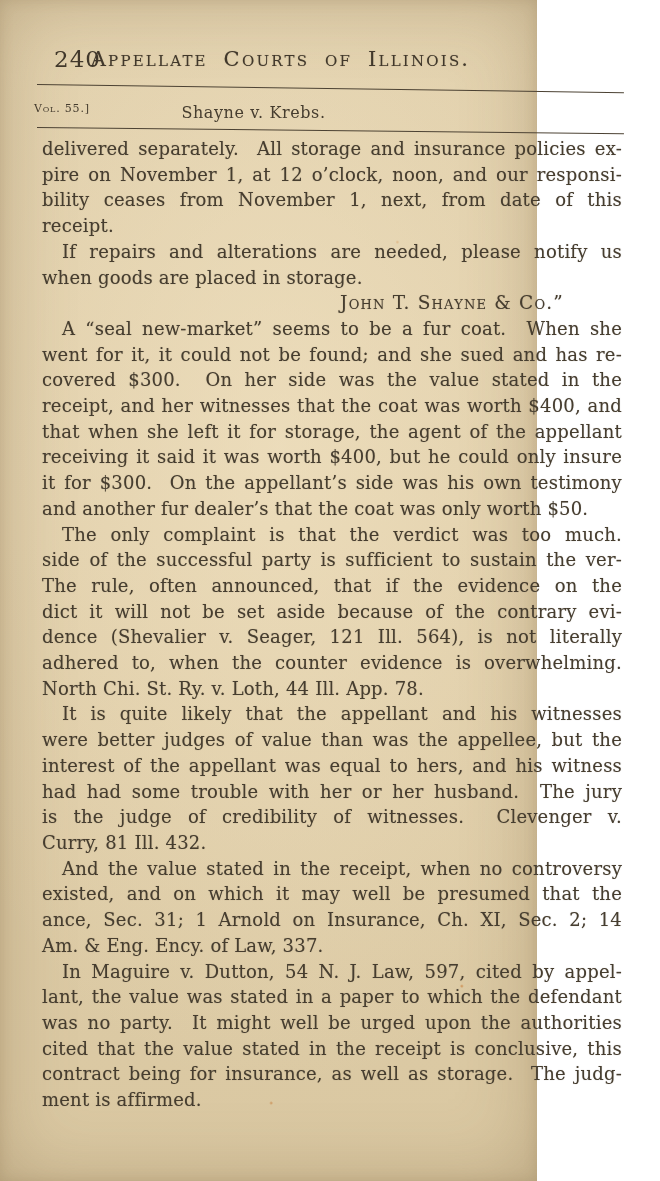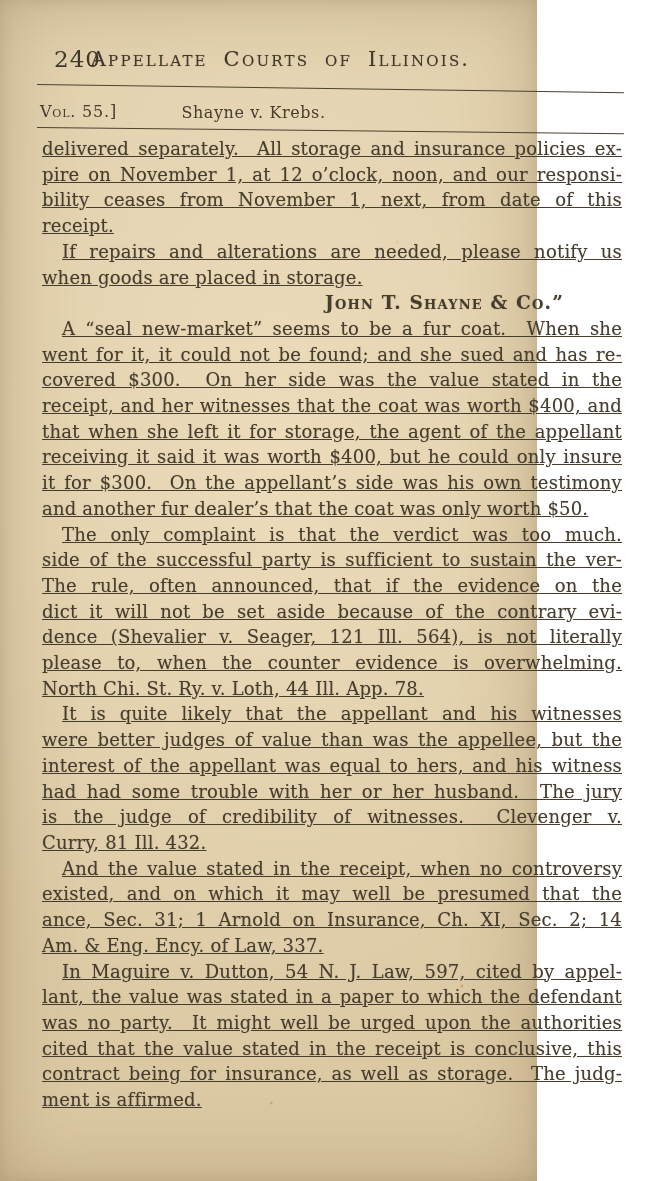--- a/index.html
+++ b/index.html
@@ -31,49 +31,48 @@
     text-align: center;
     font-variant: small-caps;
     font-size: 21px; letter-spacing: 2.2px; word-spacing: 7px;
     color: #41382b;
     text-shadow: 0 0 1px rgba(65,56,43,0.35);
   }
   .rule { position: absolute; left: 37px; width: 587px; border-top: 1.6px solid #4c4233; transform-origin: left center; }
   .rule1 { top: 84px; transform: rotate(0.8deg); }
   .rule2 { top: 127px; transform: rotate(0.6deg); border-top-width: 1.5px; }
   .vol {
-    position: absolute; top: 102px; left: 40px;
-    font-variant: small-caps; font-size: 16px; letter-spacing: 0.8px;
+    position: absolute; top: 102px; left: 34px;
+    font-variant: small-caps; font-size: 11px; letter-spacing: 0.8px;
   }
   .case-title {
     position: absolute; top: 103px; left: 0; right: 30px;
     text-align: center; font-size: 16px; letter-spacing: 0.6px;
   }
   
   .body {
     position: absolute; top: 136px; left: 42px; width: 580px;
     font-size: 18px; letter-spacing: 0.2px;
     text-shadow: 0 0 1px rgba(70,61,47,0.35);
   }
   .para { margin: 0; }
   .tl {
     display: block;
     line-height: 25.7px;
     text-align: justify;
     text-align-last: justify;
-    text-decoration: underline;
   }
   .tl.last { text-align-last: left; }
   .tl.ind { text-indent: 20px; }
   .sig {
     display: block;
     line-height: 25.7px;
     text-align: right; padding-right: 58px;
     font-variant: small-caps;
-    font-size: 18.5px; letter-spacing: 1.2px; font-weight: bold;
+    font-size: 18.5px; letter-spacing: 1.2px;
   }
 </style>
 </head>
 <body>
 
 <div class="page">
 
   <header>
     <div class="pagenum">240</div>
     <div class="running-title">Appellate Courts of Illinois.</div>
@@ -116,21 +115,21 @@
       <span class="tl">it for $300.&nbsp; On the appellant’s side was his own testimony</span>
       <span class="tl last">and another fur dealer’s that the coat was only worth $50.</span>
     </p>
 
     <p class="para">
       <span class="tl ind">The only complaint is that the verdict was too much.</span>
       <span class="tl">side of the successful party is sufficient to sustain the ver-</span>
       <span class="tl">The rule, often announced, that if the evidence on the</span>
       <span class="tl">dict it will not be set aside because of the contrary evi-</span>
       <span class="tl">dence (Shevalier v. Seager, 121 Ill. 564), is not literally</span>
-      <span class="tl">please to, when the counter evidence is overwhelming.</span>
+      <span class="tl">adhered to, when the counter evidence is overwhelming.</span>
       <span class="tl last">North Chi. St. Ry. v. Loth, 44 Ill. App. 78.</span>
     </p>
 
     <p class="para">
       <span class="tl ind">It is quite likely that the appellant and his witnesses</span>
       <span class="tl">were better judges of value than was the appellee, but the</span>
       <span class="tl">interest of the appellant was equal to hers, and his witness</span>
       <span class="tl">had had some trouble with her or her husband.&nbsp; The jury</span>
       <span class="tl">is the judge of credibility of witnesses.&nbsp; Clevenger v.</span>
       <span class="tl last">Curry, 81 Ill. 432.</span>

